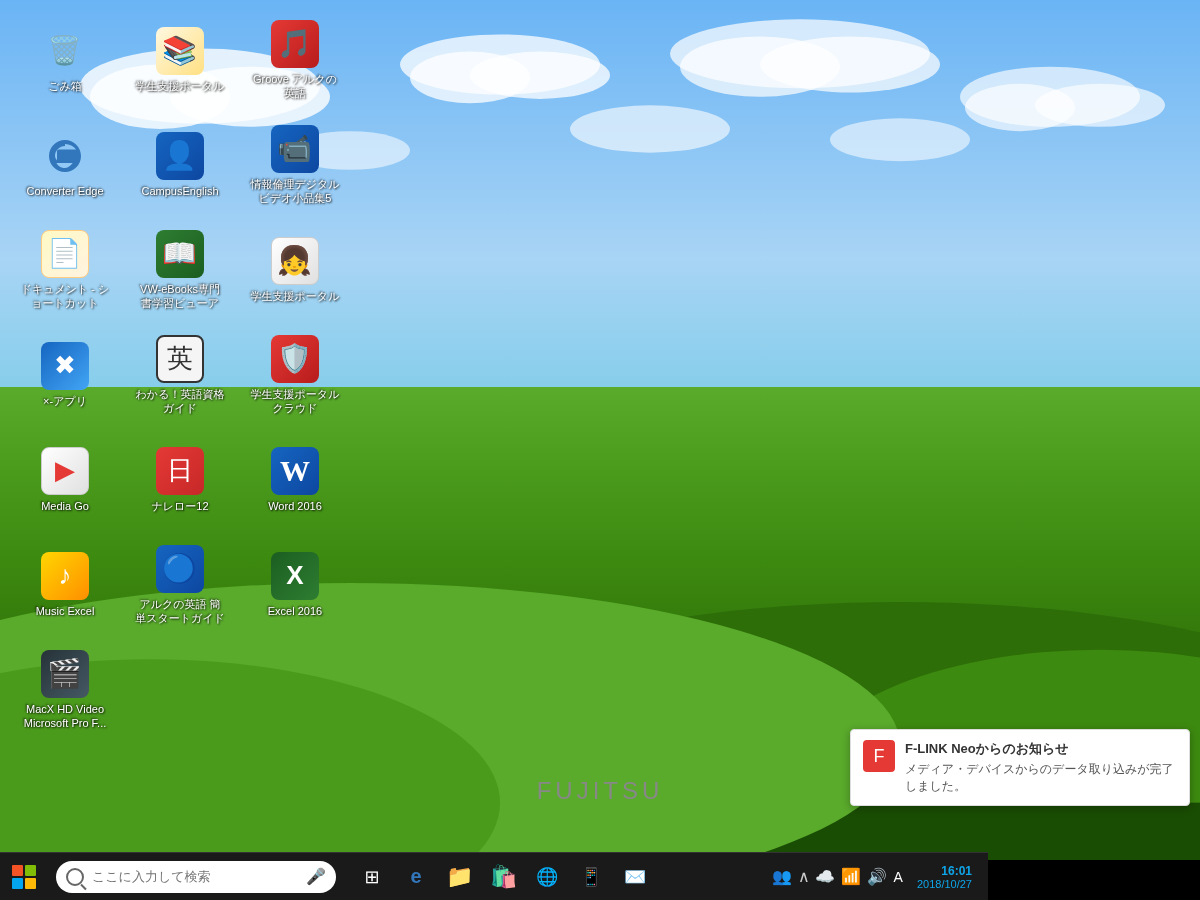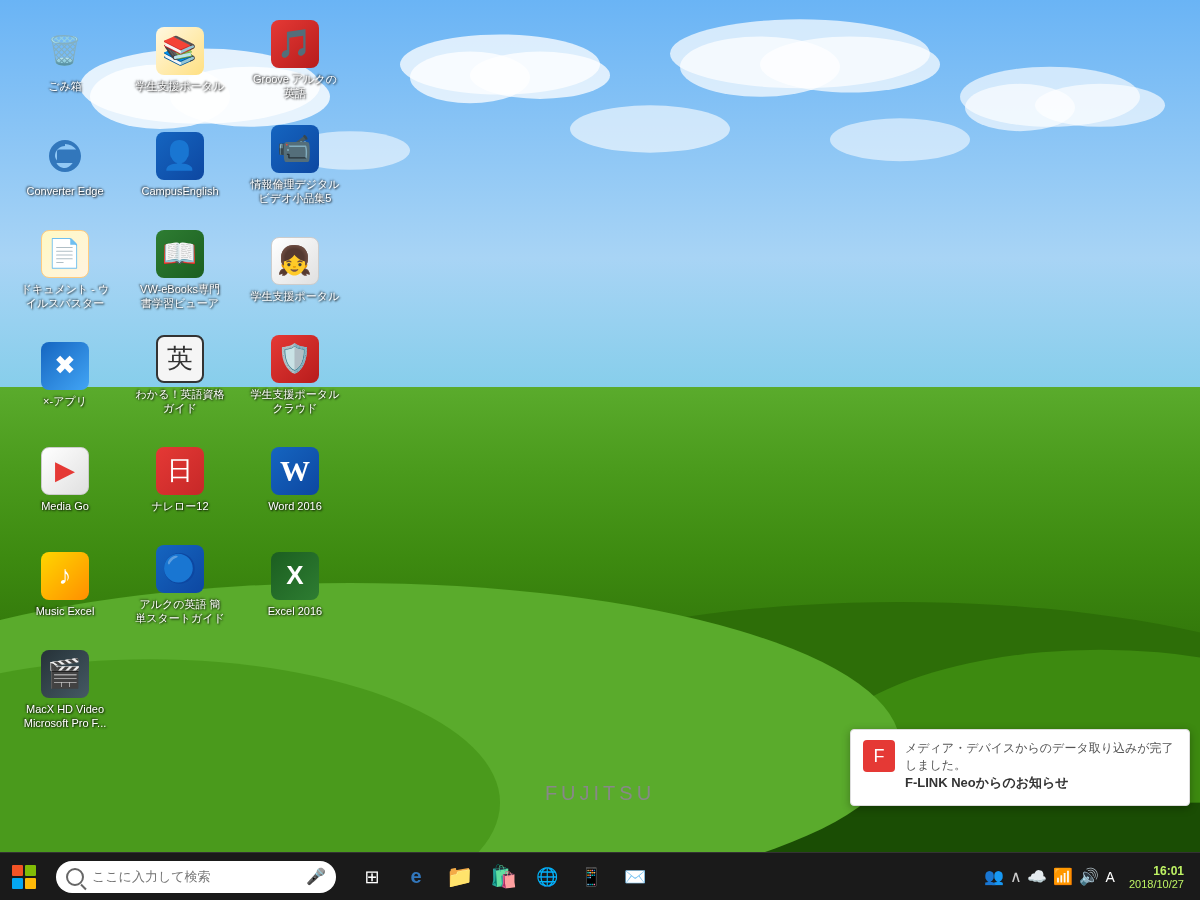--- a/index.html
+++ b/index.html
@@ -70,21 +70,21 @@
       line-height: 1.3;
       max-width: 90px;
       word-break: break-all;
     }
 
     
     #taskbar {
       position: absolute;
       bottom: 0;
       left: 0;
-      width: 1200px;
+      width: 988px;
       height: 48px;
       background: #1a1a1a;
       display: flex;
       align-items: center;
       z-index: 100;
       border-top: 1px solid #333;
     }
 
     #start-btn {
       width: 48px;
@@ -178,21 +178,21 @@
     }
 
     .tray-icon {
       font-size: 16px;
       color: #ccc;
       cursor: pointer;
     }
 
     #clock {
       text-align: right;
-      color: #bef264;
+      color: #0ea5e9;
       font-size: 12px;
       cursor: pointer;
       padding: 0 8px;
     }
     #clock .time { font-weight: 600; }
     #clock .date { font-size: 11px; }
 
     
     #notification {
       position: absolute;
@@ -252,21 +252,21 @@
       height: 50%;
     }
 
     
     #brand {
       position: absolute;
       bottom: 55px;
       left: 50%;
       transform: translateX(-50%);
       color: #888;
-      font-size: 20px;
+      font-size: 24px;
       font-weight: 300;
       letter-spacing: 4px;
       text-transform: uppercase;
     }
   </style>
 </head>
 <body>
 
 <div id="desktop">
 
@@ -340,21 +340,21 @@
       <div class="desktop-icon">
     <div class="icon-img" style="background: linear-gradient(135deg,#1565c0,#0d47a1);">
       <span style="color: #fff;">📹</span>
     </div>
     <div class="icon-label" style="color:#fff">情報倫理デジタルビデオ小品集5</div>
   </div>
       <div class="desktop-icon">
     <div class="icon-img" style="background: linear-gradient(135deg,#fff9c4,#fff3e0); border: 1px solid #ffcc80;">
       <span style="color: #e65100;">📄</span>
     </div>
-    <div class="icon-label" style="color:#fff">ドキュメント - ウイルスバスター</div>
+    <div class="icon-label" style="color:#fff">ドキュメント - ショートカット</div>
   </div>
       <div class="desktop-icon">
     <div class="icon-img" style="background: linear-gradient(135deg,#2e7d32,#1b5e20);">
       <span style="color: #fff;">📖</span>
     </div>
     <div class="icon-label" style="color:#fff">VW-eBooks専門書学習ビューア</div>
   </div>
       <div class="desktop-icon">
     <div class="icon-img" style="background: linear-gradient(135deg,#fff,#e0e0e0); border: 1px solid #ccc;">
       <span style="color: #333;">👧</span>
@@ -419,22 +419,22 @@
     <div class="icon-img" style="background: linear-gradient(135deg,#263238,#455a64);">
       <span style="color: #fff;">🎬</span>
     </div>
     <div class="icon-label" style="color:#fff">MacX HD Video Microsoft Pro F...</div>
   </div>
     </div>
 
   <div id="notification">
     <div id="notif-icon">F</div>
     <div id="notif-content">
+      <div id="notif-title">F-LINK Neoからのお知らせ</div>
       <div id="notif-body">メディア・デバイスからのデータ取り込みが完了しました。</div>
-      <div id="notif-title">F-LINK Neoからのお知らせ</div>
     </div>
   </div>
 
   <div id="brand">FUJiTSU</div>
 </div>
 
 <div id="taskbar">
   <div id="start-btn">
     <div class="win-logo">
       <div class="win-logo-q" style="background:#f35325;"></div>

